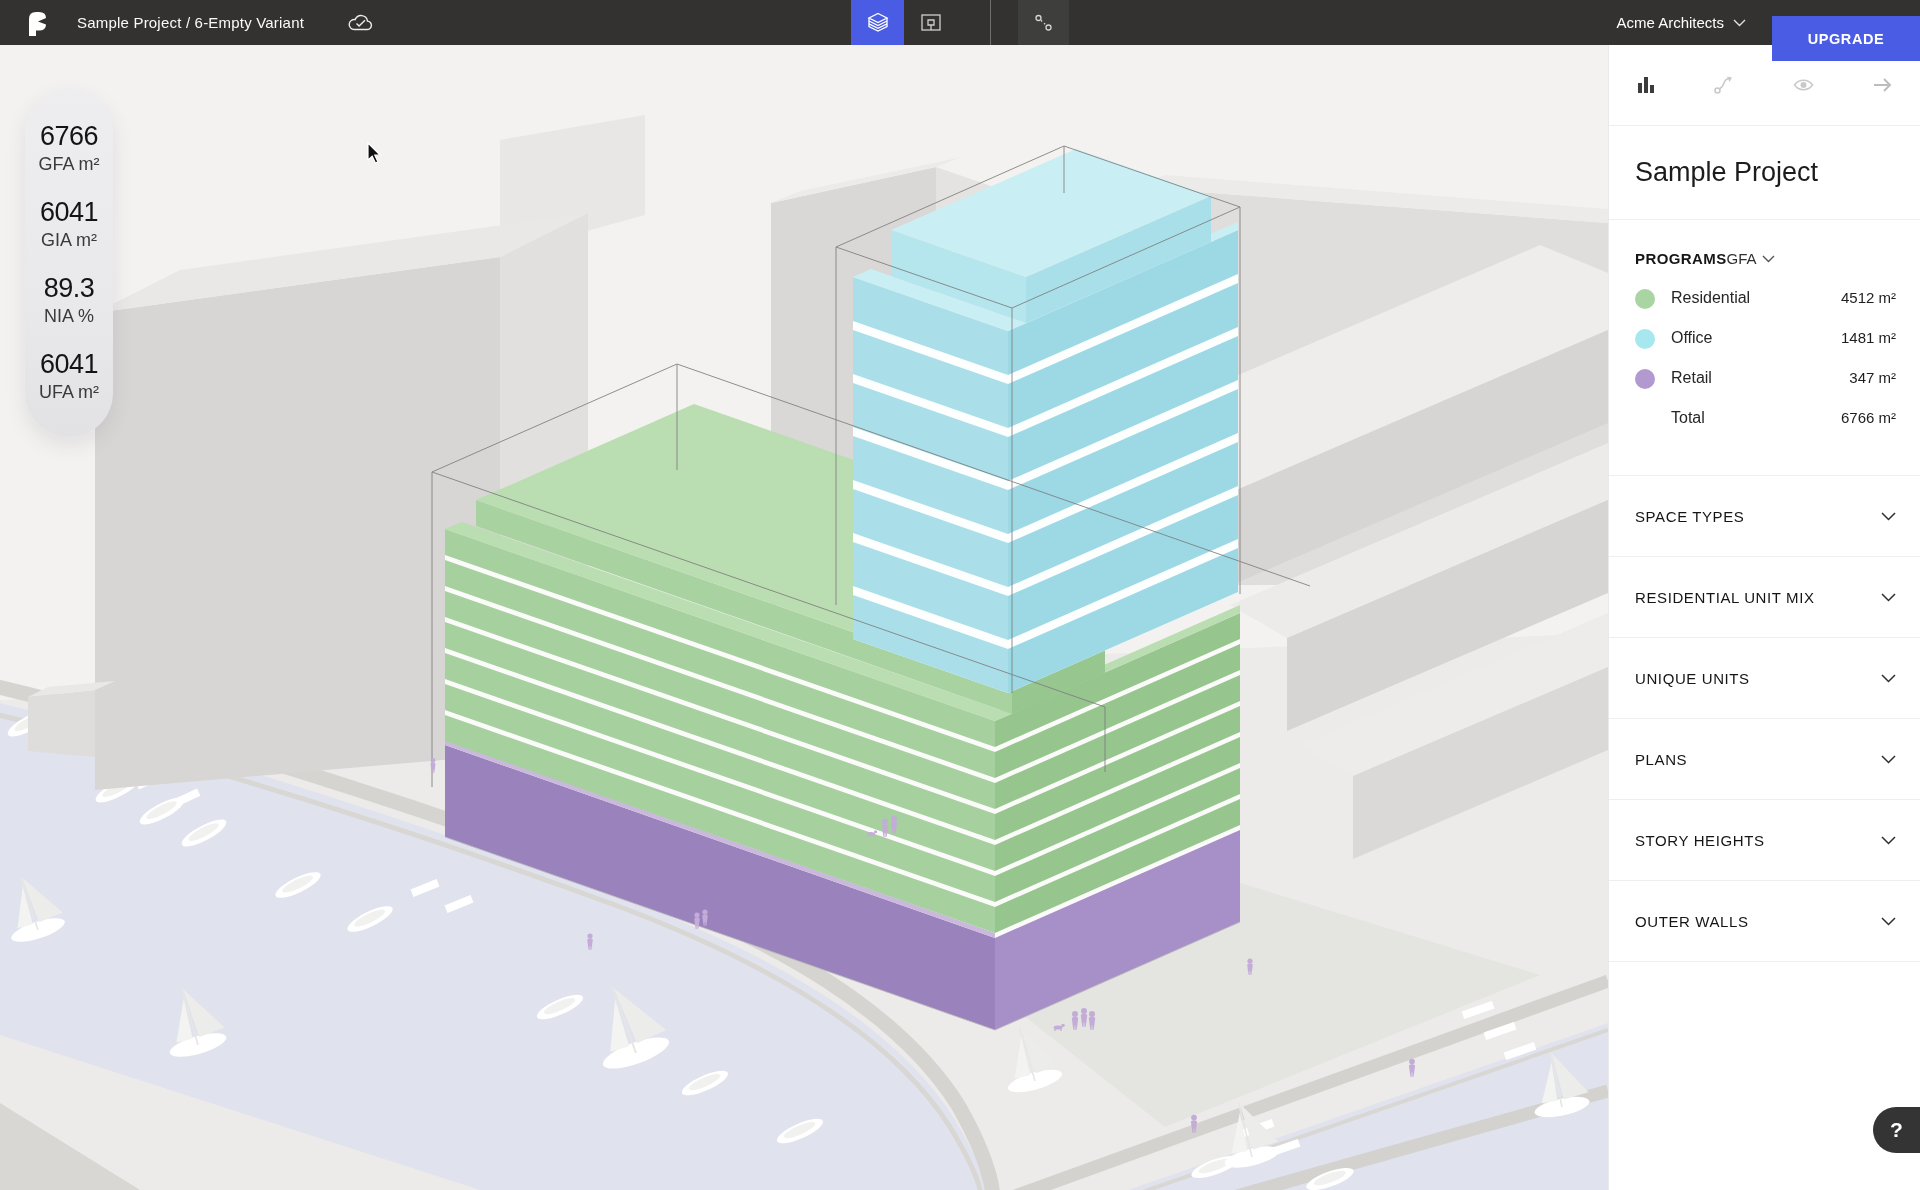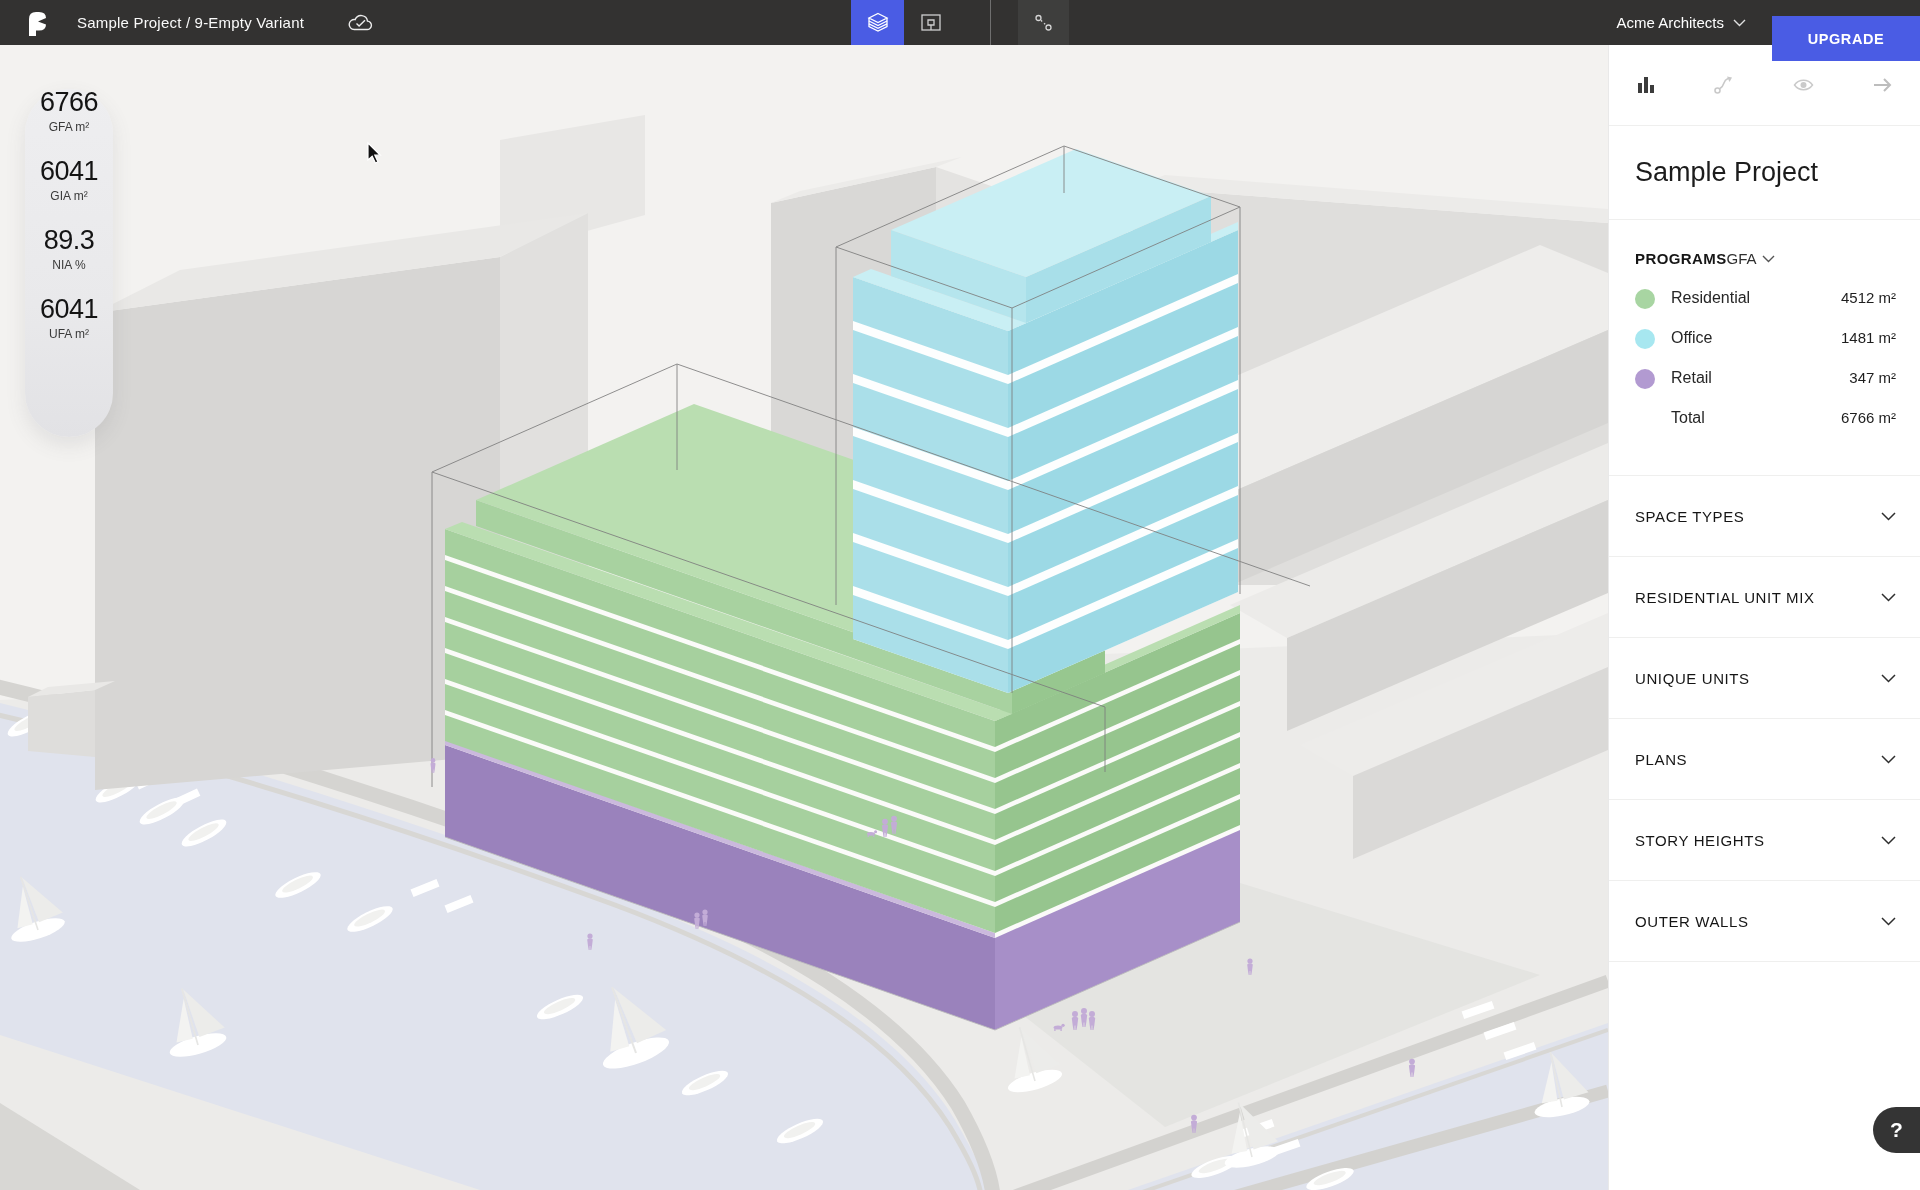--- a/index.html
+++ b/index.html
@@ -22,24 +22,24 @@
            font-size:14.5px;font-weight:700;letter-spacing:.6px;color:#fff;cursor:pointer;margin-top:32px;}
 
   
   .canvas{position:absolute;top:45px;left:0;width:1608px;height:1145px;overflow:hidden;background:#f3f2f0;}
   .scene{position:absolute;top:0;left:0;width:100%;height:100%;display:block;}
 
   
   .stats{position:absolute;left:25px;top:44px;width:88px;height:348px;border-radius:44px;
          background:linear-gradient(180deg,#eeeef0 0%,#e9e9eb 62%,#e2e2e5 100%);
          box-shadow:0 8px 20px rgba(90,90,100,.12);
-         display:flex;flex-direction:column;align-items:center;gap:24px;}
+         display:flex;flex-direction:column;align-items:center;justify-content:center;gap:24px;}
   .stat{text-align:center;}
   .stat .v{font-size:27px;color:#141414;letter-spacing:-.5px;line-height:1;}
-  .stat .l{font-size:12px;color:#3a3a3a;margin-top:4px;}
+  .stat .l{font-size:18px;color:#3a3a3a;margin-top:4px;}
 
   
   .help{position:absolute;top:1107px;right:0;width:47px;height:46px;background:#343434;
         border-radius:23px 0 0 23px;color:#fff;font-size:21px;font-weight:700;
         display:flex;align-items:center;justify-content:center;z-index:40;cursor:pointer;}
 
   
   .sidebar{position:absolute;top:45px;right:0;width:312px;height:1145px;background:#fff;
            border-left:1px solid #e9e9e9;box-sizing:border-box;z-index:20;}
   .tools-row{height:80px;display:flex;align-items:center;justify-content:space-between;
@@ -63,21 +63,21 @@
 </style>
 </head>
 <body>
 
 <div class="topbar">
   <span class="logo-wrap">
     <svg width="27" height="28" viewBox="0 0 27 28">
       <path fill="#fff" d="M5,27 L5,10 Q5,3 12,3 L15,3 Q22,3 22,9 L14,12.5 L22,15.5 Q22,21.5 15,21.5 L12,21.5 L12,27 Z"></path>
     </svg>
   </span>
-  <span class="breadcrumb">Sample Project / 9-Empty Variant</span>
+  <span class="breadcrumb">Sample Project / 6-Empty Variant</span>
   <span class="cloud-wrap">
     <svg width="28" height="21" viewBox="0 0 28 21" fill="none">
       <path stroke="#ececec" stroke-width="1.4" d="M8.2,17.5 a5,5 0 1 1 1,-9.9 a6.4,6.4 0 0 1 12.3,1.5 a4.2,4.2 0 0 1 -0.6,8.4 Z"></path>
       <path stroke="#ececec" stroke-width="1.4" d="M10.5,11.5 l2.6,2.6 L19,8.3"></path>
     </svg>
   </span>
 
   <div class="center-tools">
     <span class="tool" style="background: rgb(74, 92, 228);">
       <svg width="24" height="23" viewBox="0 0 24 23" fill="none" stroke="#fff" stroke-width="1.3">

